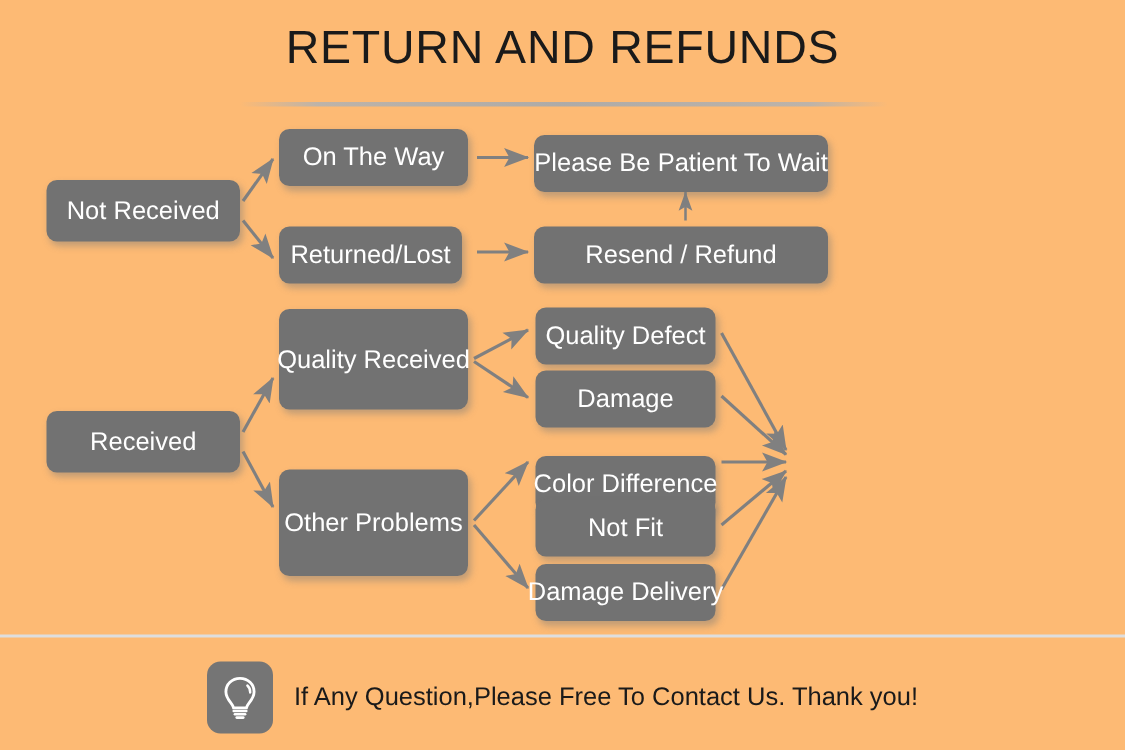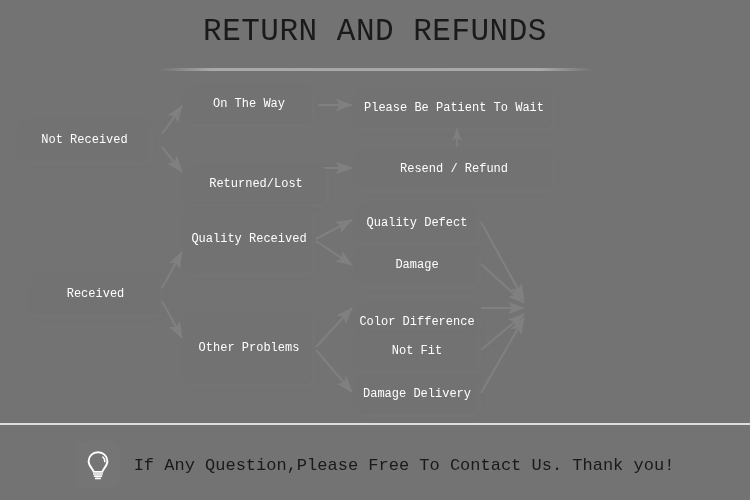--- a/index.html
+++ b/index.html
@@ -4,23 +4,23 @@
 <style>
   html, body {
     margin: 0;
     padding: 0;
     background: #ffffff;
   }
   #page {
     position: relative;
     width: 750px;
     height: 500px;
-    background: #737373;
+    background: #fdba74;
     overflow: hidden;
-    font-family: Liberation Mono, monospace;
+    font-family: Liberation Sans, sans-serif;
   }
 
   
   #title {
     position: absolute;
     left: 0;
     top: 14px;
     width: 750px;
     text-align: center;
     font-size: 31px;
@@ -57,21 +57,21 @@
   
   .node {
     position: absolute;
     background: #727272;
     color: #ffffff;
     border-radius: 7px;
     display: flex;
     align-items: center;
     justify-content: center;
     text-align: center;
-    font-size: 12px;
+    font-size: 17px;
     line-height: 1.15;
     box-shadow: 2px 3px 5px rgba(120,120,120,0.45);
     box-sizing: border-box;
     padding: 19px 6px;
     white-space: nowrap;
   }
 
   
   #footer-rule {
     position: absolute;
@@ -145,24 +145,24 @@
       <line x1="316" y1="350" x2="352" y2="392" marker-end="url(#ah)"></line>
 
       <line x1="481" y1="222" x2="524" y2="300" marker-end="url(#ah)"></line>
       <line x1="481" y1="264" x2="524" y2="303" marker-end="url(#ah)"></line>
       <line x1="481" y1="308" x2="524" y2="308" marker-end="url(#ah)"></line>
       <line x1="481" y1="350" x2="524" y2="314" marker-end="url(#ah)"></line>
       <line x1="481" y1="393" x2="524" y2="318" marker-end="url(#ah)"></line>
     </g>
   </svg>
 
-  <div class="node" style="left:20px;top:120px;width:129px;height:41px;">Not Received</div>
+  <div class="node" style="left:31px;top:120px;width:129px;height:41px;">Not Received</div>
   <div class="node" style="left:31px;top:274px;width:129px;height:41px;">Received</div>
   <div class="node" style="left:186px;top:86px;width:126px;height:37px;">On The Way</div>
-  <div class="node" style="left:186px;top:166px;width:140px;height:37px;">Returned/Lost</div>
+  <div class="node" style="left:186px;top:151px;width:122px;height:37px;">Returned/Lost</div>
   <div class="node" style="left:186px;top:206px;width:126px;height:67px;">Quality Received</div>
   <div class="node" style="left:186px;top:313px;width:126px;height:71px;">Other Problems</div>
   <div class="node" style="left:356px;top:90px;width:196px;height:34px;">Please Be Patient To Wait</div>
   <div class="node" style="left:356px;top:151px;width:196px;height:34px;">Resend / Refund</div>
   <div class="node" style="left:357px;top:205px;width:120px;height:35px;">Quality Defect</div>
   <div class="node" style="left:357px;top:247px;width:120px;height:22px;">Damage</div>
   <div class="node" style="left:357px;top:304px;width:120px;height:35px;">Color Difference</div>
   <div class="node" style="left:357px;top:333px;width:120px;height:35px;">Not Fit</div>
   <div class="node" style="left:357px;top:376px;width:120px;height:35px;">Damage Delivery</div>
 

